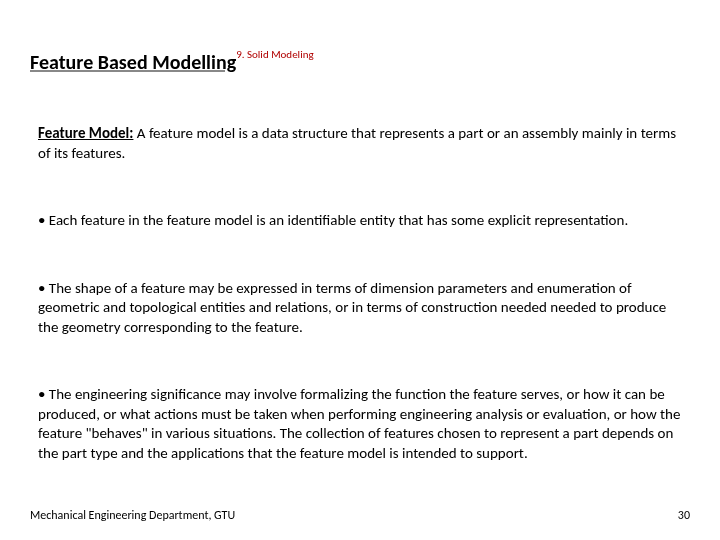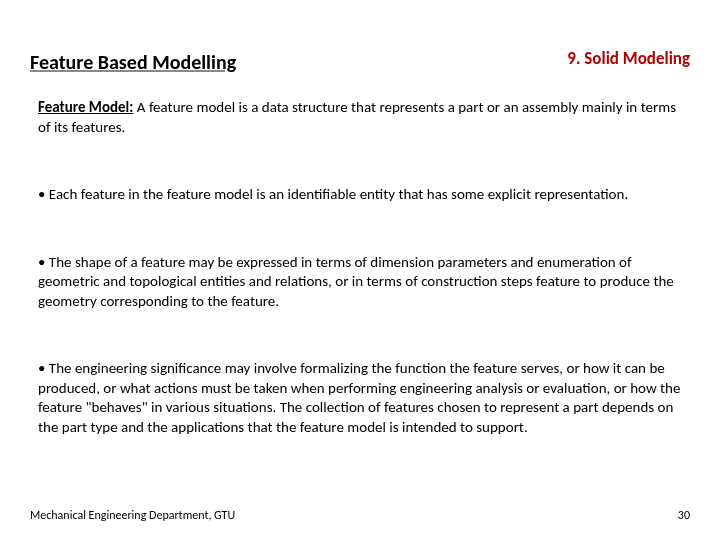--- a/index.html
+++ b/index.html
@@ -6,34 +6,33 @@
     body {
       width: 720px;
       height: 540px;
       background: #ffffff;
       font-family: Calibri, "Segoe UI", sans-serif;
       position: relative;
       padding: 50px 30px 20px 30px;
     }
     .header {
       display: flex;
-      justify-content: space-between;
       align-items: flex-start;
-      margin-bottom: 24px;
+      margin-bottom: 50px;
     }
     .section-title {
       font-size: 20px;
       font-weight: bold;
       color: #000;
       text-decoration: underline;
       text-decoration-color: #888;
     }
     .chapter-title {
-      font-size: 17px;
-      font-weight: bold;
+      font-size: 11px;
+      font-weight: normal;
       color: #b00000;
       margin-top: -2px;
     }
     .content {
       padding: 0 8px;
     }
     .definition {
       font-size: 15px;
       color: #000;
       line-height: 1.3;
@@ -71,20 +70,20 @@
 <div class="header">
   <div class="section-title">Feature Based Modelling</div>
   <div class="chapter-title">9. Solid Modeling</div>
 </div>
 
 <div class="content">
   <p class="definition">
     <span class="def-label">Feature Model:</span><span> A feature model is a data structure that represents a part or an assembly mainly in terms of its features.</span>
   </p>
   <p class="bullet">• Each feature in the feature model is an identifiable entity that has some explicit representation.</p>
-  <p class="bullet">• The shape of a feature may be expressed in terms of dimension parameters and enumeration of geometric and topological entities and relations, or in terms of construction steps feature to produce the geometry corresponding to the feature.</p>
+  <p class="bullet">• The shape of a feature may be expressed in terms of dimension parameters and enumeration of geometric and topological entities and relations, or in terms of construction needed needed to produce the geometry corresponding to the feature.</p>
   <p class="bullet">• The engineering significance may involve formalizing the function the feature serves, or how it can be produced, or what actions must be taken when performing engineering analysis or evaluation, or how the feature "behaves" in various situations. The collection of features chosen to represent a part depends on the part type and the applications that the feature model is intended to support.</p>
 </div>
 
 <div class="footer">
   <div class="footer-center">Mechanical Engineering Department, GTU</div>
   <div class="footer-right">30</div>
 </div>
 
 </body></html>

